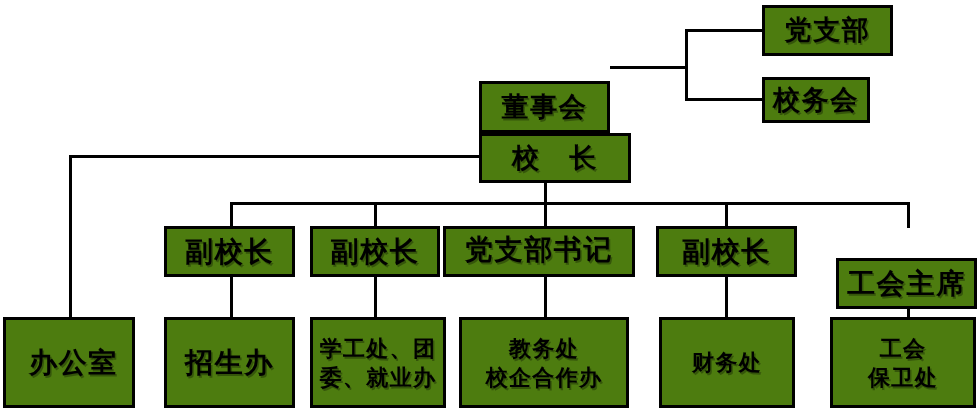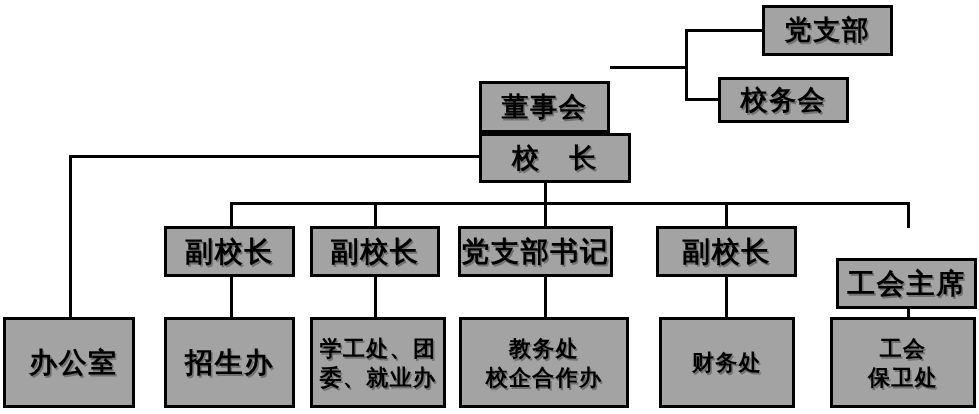--- a/index.html
+++ b/index.html
@@ -12,21 +12,21 @@
     width: 979px;
     height: 414px;
     background: #ffffff;
     overflow: hidden;
     font-family: "DejaVu Serif", "Liberation Serif", serif;
   }
   .node {
     position: absolute;
     box-sizing: border-box;
     border: 3px solid #000000;
-    background: #a3a3a3;
+    background: #4d7c0f;
     display: flex;
     flex-direction: column;
     align-items: center;
     justify-content: center;
     z-index: 2;
   }
   .node .line-text {
     display: block;
     white-space: nowrap;
     color: #000000;
@@ -77,37 +77,37 @@
   <div class="conn v" style="left:907px; top:275px; height:43px;"></div>
 
   <div class="node t-lg" style="left:479px; top:42px; width:131px; height:52px;margin-top:39px;">
     <span class="line-text">董事会</span>
   </div>
 
   <div class="node t-lg" style="left:762px; top:5px; width:131px; height:51px;">
     <span class="line-text">党支部</span>
   </div>
 
-  <div class="node t-lg" style="left:718px; top:77px; width:131px; height:46px;">
+  <div class="node t-lg" style="left:762px; top:77px; width:108px; height:46px;">
     <span class="line-text">校务会</span>
   </div>
 
   <div class="node t-lg" style="left:479px; top:133px; width:152px; height:50px;">
     <span class="line-text">校　长</span>
   </div>
 
   <div class="node t-md" style="left:164px; top:226px; width:131px; height:51px;">
     <span class="line-text">副校长</span>
   </div>
 
   <div class="node t-md" style="left:310px; top:226px; width:130px; height:51px;">
     <span class="line-text">副校长</span>
   </div>
 
-  <div class="node t-md" style="left:458px; top:226px; width:155px; height:51px;">
+  <div class="node t-md" style="left:443px; top:226px; width:192px; height:51px;font-family:Liberation Mono, monospace;">
     <span class="line-text">党支部书记</span>
   </div>
 
   <div class="node t-md" style="left:656px; top:226px; width:141px; height:51px;">
     <span class="line-text">副校长</span>
   </div>
 
   <div class="node t-md" style="left:836px; top:226px; width:141px; height:51px;margin-top:32px;">
     <span class="line-text">工会主席</span>
   </div>

